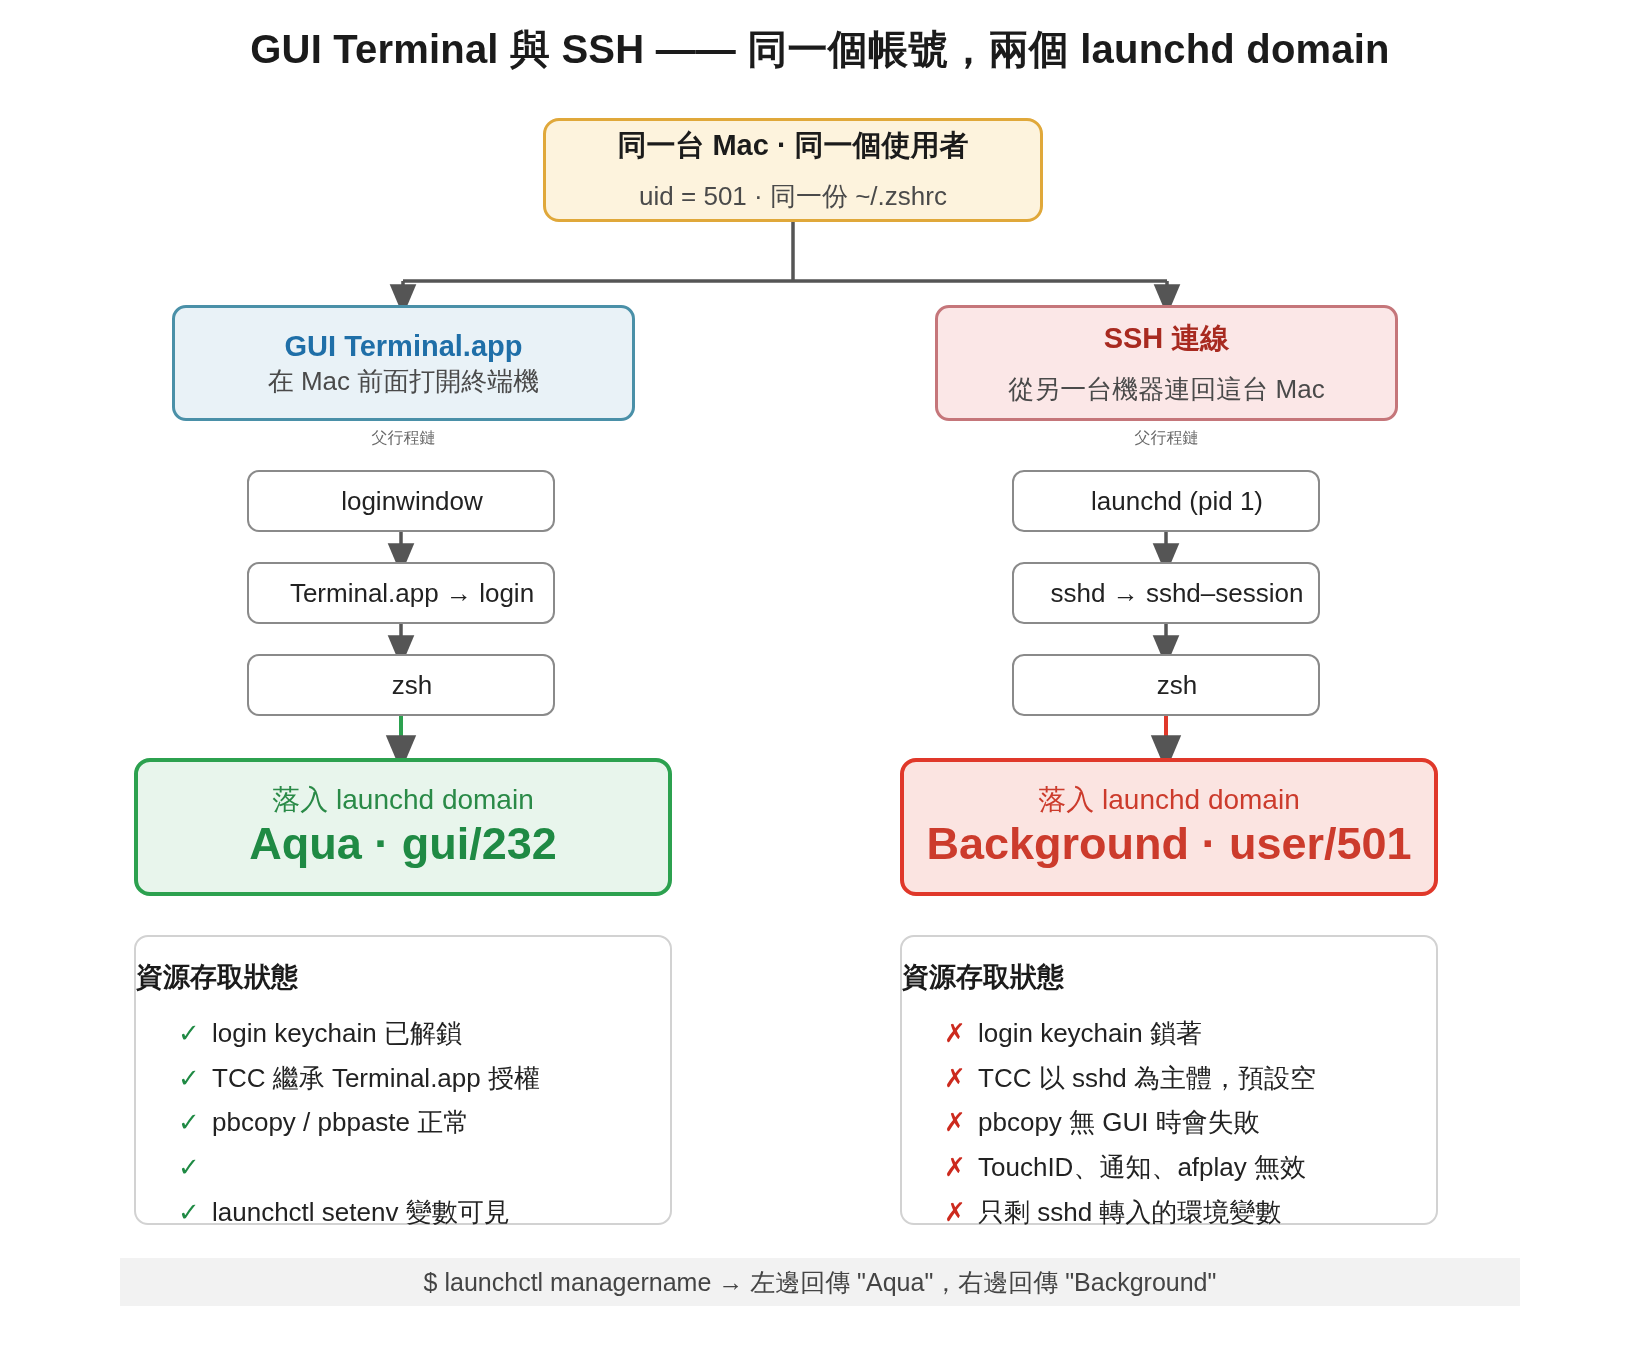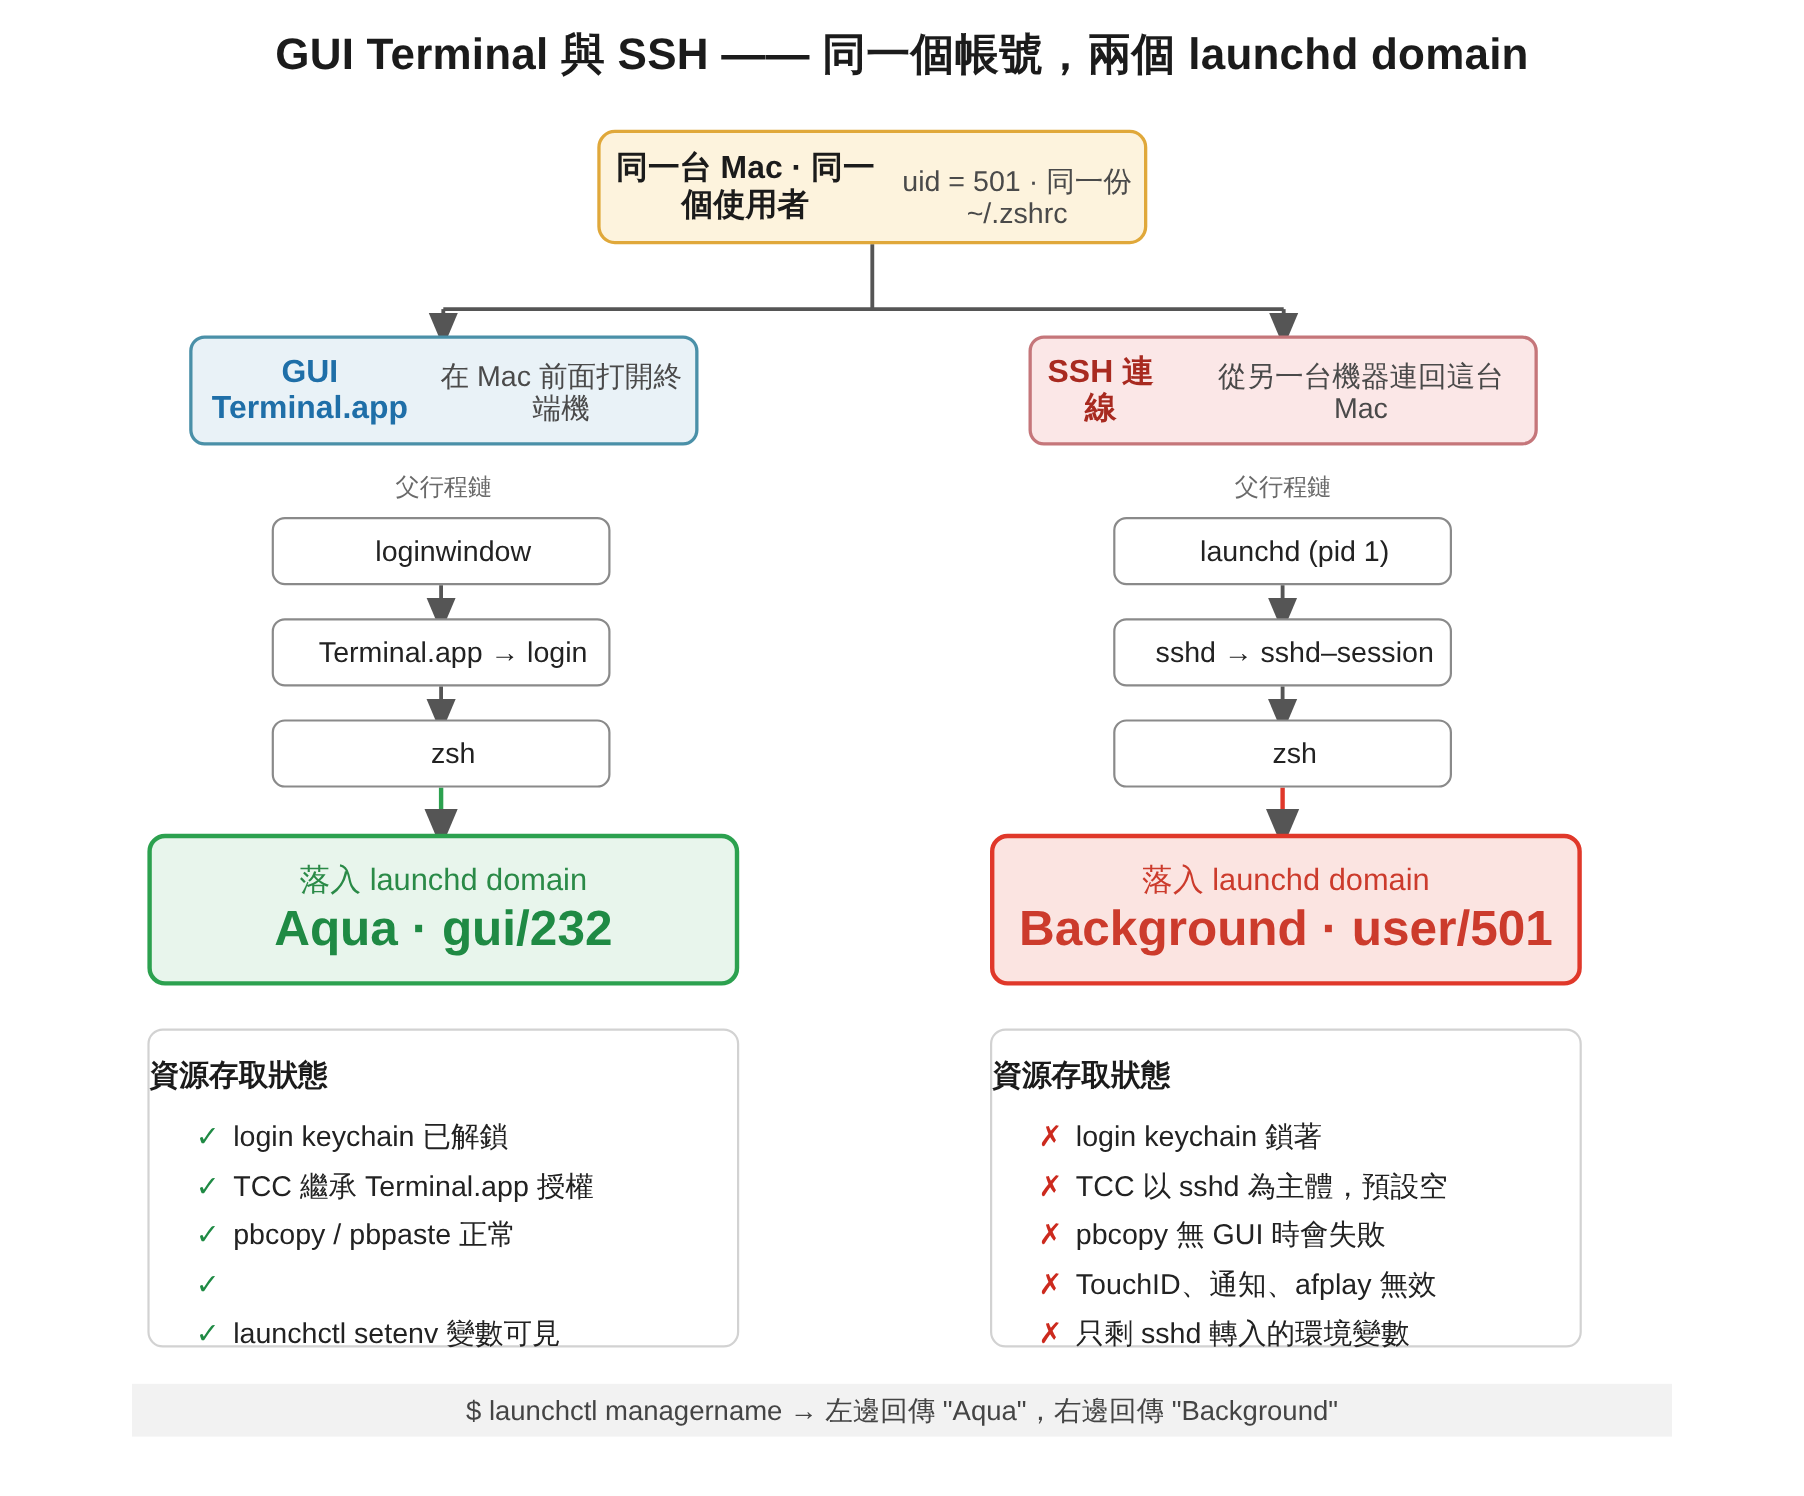--- a/index.html
+++ b/index.html
@@ -27,52 +27,53 @@
     font-weight: bold;
     letter-spacing: 0.2px;
     color: #1b1b1b;
   }
 
   
   .box {
     position: absolute;
     border-radius: 14px;
     display: flex;
+    flex-direction: column;
     align-items: center;
     justify-content: center;
     text-align: center;
   }
 
   
   .root-box {
     left: 543px; top: 118px;
     width: 500px; height: 104px;
     border: 3px solid #e0a83a;
     background: #fdf3dd;
     border-radius: 16px;
   }
   .root-title { font-size: 29px; font-weight: bold; color: #1b1b1b; line-height: 1.15; }
   .root-sub   { font-size: 26px; color: #4a4a4a; margin-top: 20px; line-height: 1.1; }
 
   
-  .branch-box { width: 463px; height: 100px; top: 305px; border-radius: 14px; }
+  .branch-box { width: 463px; height: 116px; top: 305px; border-radius: 14px; }
   .branch-left  { left: 172px; border: 3px solid #4a90a8; background: #e9f2f7; }
   .branch-right { left: 935px; border: 3px solid #c5767a; background: #fbe7e7; gap: 16px; }
   .branch-title { font-size: 29px; font-weight: bold; line-height: 1.15; }
   .branch-title.blue { color: #1f6fa8; }
   .branch-title.red  { color: #a82a20; }
   .branch-sub   { font-size: 26px; color: #4a4a4a; margin-top: 4px; line-height: 1.1; }
 
   
   .chain-caption {
     position: absolute;
     top: 428px;
     width: 463px;
     text-align: center;
-    font-size: 22px;
+    font-size: 16px;
     color: #6a6a6a;
   }
   .chain-caption.left  { left: 172px; }
   .chain-caption.right { left: 935px; }
 
   
   .step {
     position: absolute;
     width: 308px; height: 62px;
     border: 2px solid #8a8a8a;

